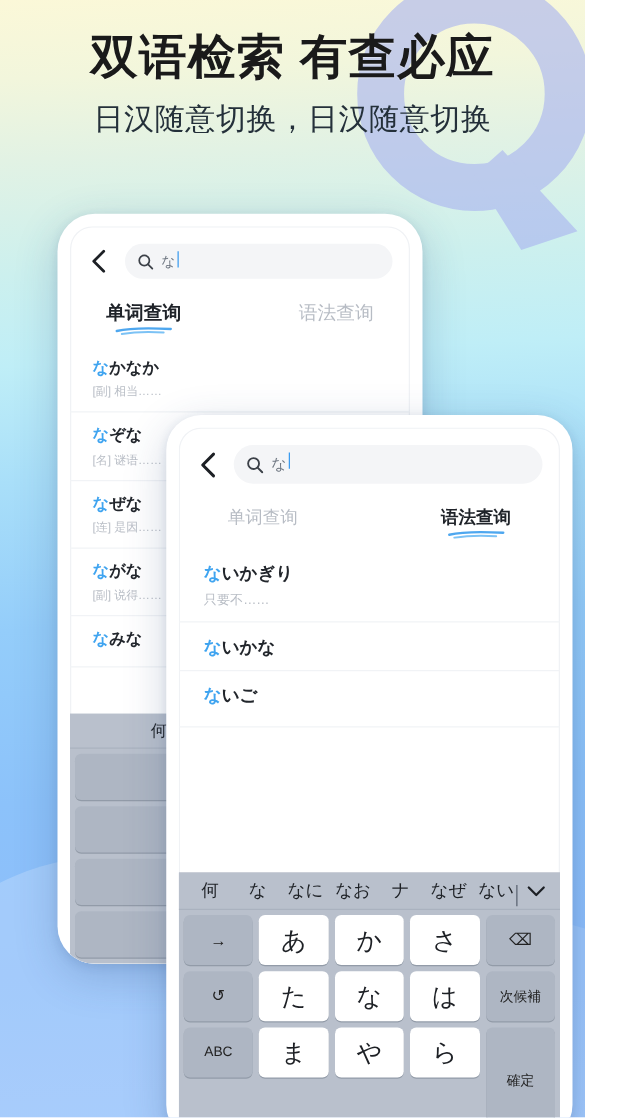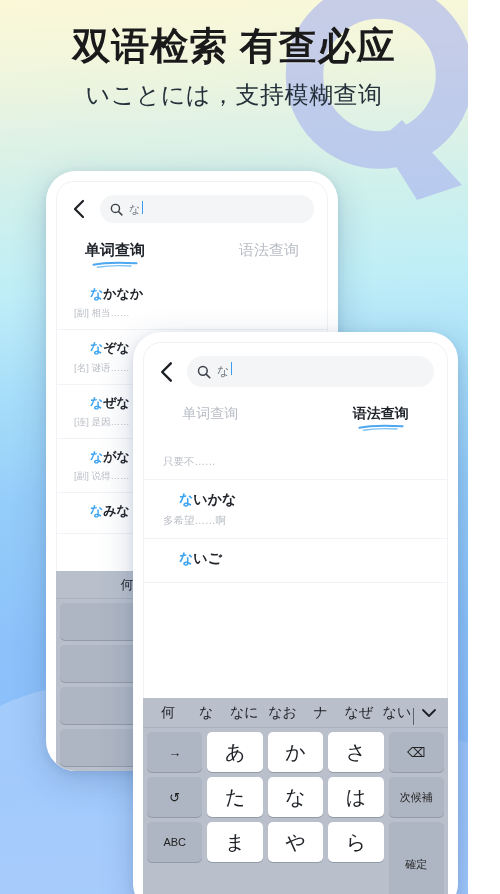--- a/index.html
+++ b/index.html
@@ -164,21 +164,20 @@
   .list { padding: 6px 0 0 0; }
   .entry {
     padding: 11px 20px 10px 20px;
     border-bottom: 1px solid #f1f3f6;
   }
   .entry .term {
     font-size: 14px;
     font-weight: 700;
     color: #22262c;
     line-height: 1.25;
-    margin-left: 16px;
   }
   .entry .term .hl { color: #3fa4f0; }
   .entry .gloss {
     margin-top: 5px;
     font-size: 10.5px;
     color: #b9bec6;
   }
   .phone-back .entry { padding: 10px 18px 9px 18px; }
   .phone-back .entry .term { font-size: 13px; }
   .phone-back .entry .gloss { font-size: 9.5px; }
@@ -260,21 +259,21 @@
   <div class="blob"></div>
   <div class="blob2"></div>
 
   <svg class="q-mark" viewBox="0 0 100 100">
     <circle cx="47" cy="42" r="30" fill="none" stroke="#aab4f0" stroke-width="15"></circle>
     <path d="M56 60 L80 86 L62 92 L47 68 Z" fill="#aab4f0"></path>
   </svg>
 
   <div class="headline">
     <div class="title">双语检索 有查必应</div>
-    <div class="subtitle">いことには，支持模糊查询</div>
+    <div class="subtitle">日汉随意切换，日汉随意切换</div>
   </div>
 
   <div class="phone phone-back">
     <div class="screen">
 
       <div class="appbar">
         <div class="back-chevron">
           <svg width="12" height="20" viewBox="0 0 12 20">
             <path d="M10 2 L2 10 L10 18" fill="none" stroke="#1d2025" stroke-width="2.2" stroke-linecap="round" stroke-linejoin="round"></path>
           </svg>
@@ -374,25 +373,25 @@
           <span>语法查询</span>
           <svg class="underline" viewBox="0 0 60 10">
             <path d="M3 6 Q20 2 57 4" fill="none" stroke="#4ea7ef" stroke-width="2.4" stroke-linecap="round"></path>
             <path d="M8 9 Q26 6 50 7.5" fill="none" stroke="#7cc2f5" stroke-width="1.8" stroke-linecap="round"></path>
           </svg>
         </div>
       </div>
 
       <div class="list">
         <div class="entry">
+          <div class="term"><span class="hl">な</span><span>いかぎり</span></div>
           <div class="gloss">只要不……</div>
         </div>
         <div class="entry">
           <div class="term"><span class="hl">な</span><span>いかな</span></div>
-          <div class="gloss">多希望……啊</div>
         </div>
         <div class="entry">
           <div class="term"><span class="hl">な</span><span>いご</span></div>
           <div class="gloss"></div>
         </div>
       </div>
 
       <div class="keyboard">
         <div class="suggest-bar">
           <div class="suggest">何</div>

